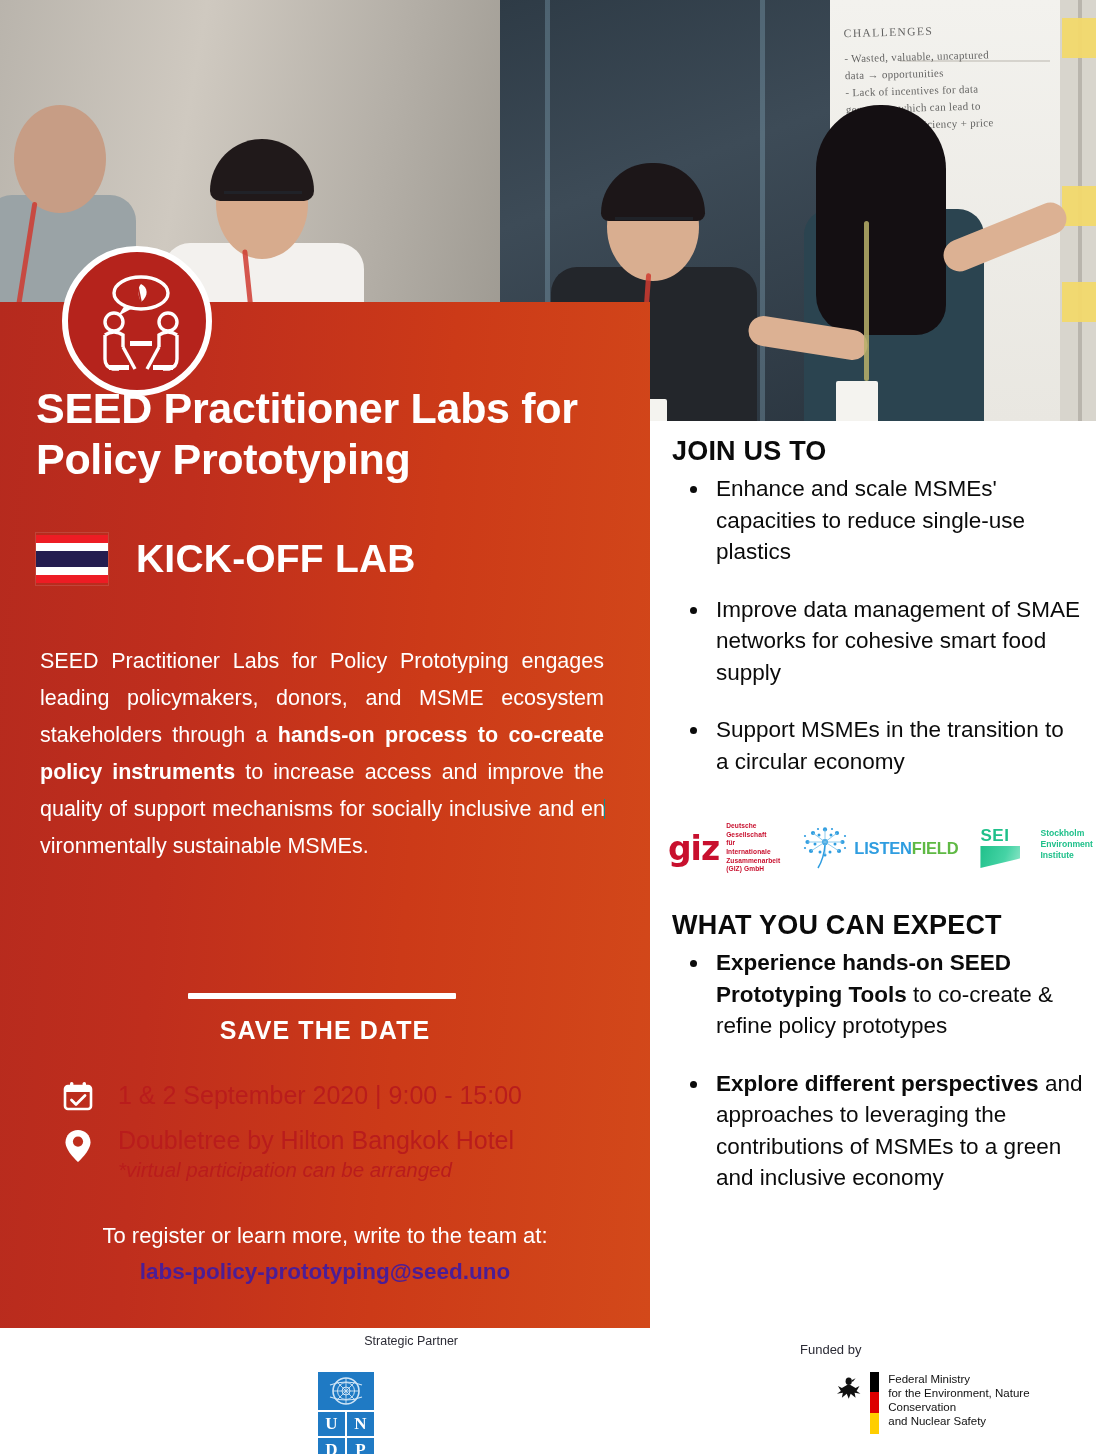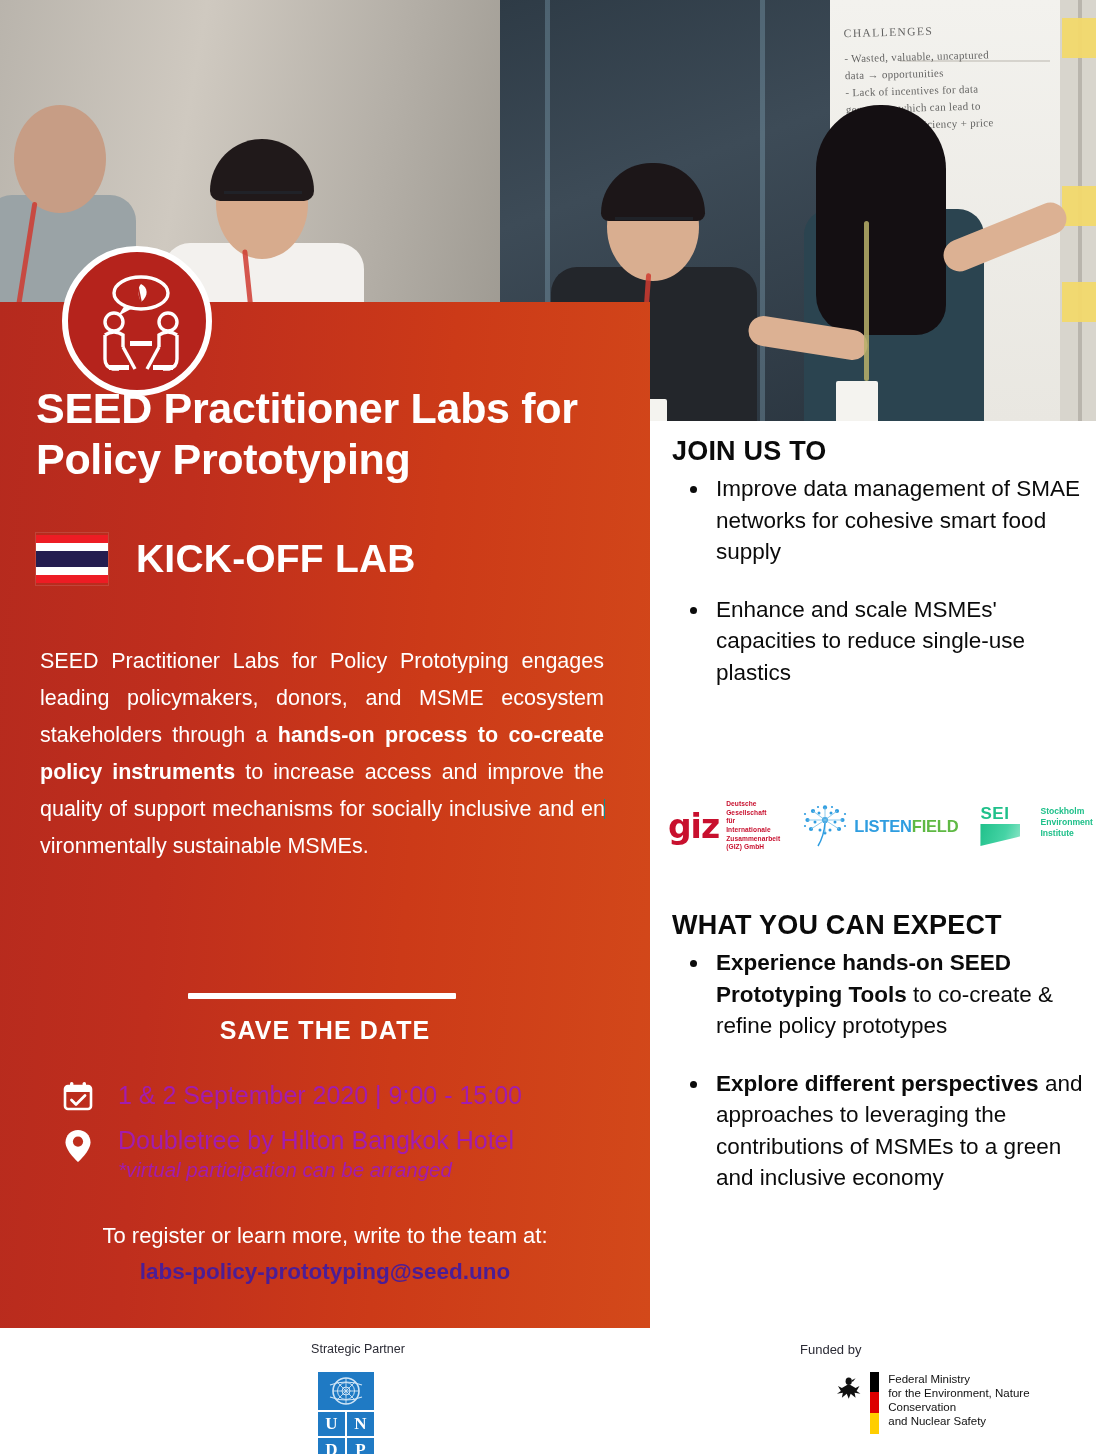--- a/index.html
+++ b/index.html
@@ -66,40 +66,40 @@
 
   .para{position:absolute;left:40px;top:643px;width:564px;color:#fff;font-size:21.5px;
     line-height:37px;text-align:justify;}
   .para b{font-weight:bold;}
   .caretfx{display:inline-block;width:1px;height:20px;background:#0c8f8f;vertical-align:-3px;margin:0 -1px;}
 
   .rule{position:absolute;left:188px;top:993px;width:268px;height:6px;background:#fff;border-radius:1px;}
   .savedate{position:absolute;left:0;top:1016px;width:650px;text-align:center;color:#fff;
     font-weight:bold;font-size:25px;letter-spacing:1.1px;}
 
-  .infoblock{position:absolute;left:62px;top:1078px;width:560px;color:#a21caf;}
+  .infoblock{position:absolute;left:62px;top:1078px;width:560px;color:#b91c1c;}
   .inforow{display:flex;align-items:flex-start;gap:20px;margin-bottom:8px;}
   .inforow .ic{flex:0 0 36px;padding-top:3px;}
   .date-line{font-size:25px;line-height:34px;}
   .venue{font-size:25px;line-height:31px;}
   .virtual{font-size:20.5px;font-style:italic;line-height:28px;}
 
   .register{position:absolute;left:0;top:1218px;width:650px;text-align:center;color:#fff;
     font-size:22px;line-height:36px;}
   .register .mail{font-weight:bold;font-size:22.5px;}
 
   
   .rcol{position:absolute;left:672px;top:436px;width:410px;color:#0b0b0b;}
   .sec-h{font-weight:bold;font-size:27px;letter-spacing:.2px;margin:0 0 6px 0;}
   ul.blist{list-style:none;margin:0;padding:0;}
   ul.blist li{position:relative;padding-left:44px;font-size:22.5px;line-height:31.5px;margin-bottom:26px;}
   ul.blist li:before{content:"";position:absolute;left:18px;top:13px;width:7px;height:7px;border-radius:50%;background:#0b0b0b;}
   ul.blist li b{font-weight:bold;}
 
-  .logos{position:absolute;left:668px;top:796px;width:420px;height:60px;display:flex;align-items:center;gap:22px;}
+  .logos{position:absolute;left:668px;top:818px;width:420px;height:60px;display:flex;align-items:center;gap:22px;}
 
   .giz-wrap{display:flex;align-items:center;gap:7px;}
   .giz-mark{font-family:"DejaVu Sans",sans-serif;font-weight:bold;font-size:33px;color:#c8102e;line-height:1;letter-spacing:-1px;}
   .giz-txt{font-size:6.6px;line-height:8.6px;color:#c8102e;font-weight:bold;letter-spacing:.1px;}
 
   .lf-wrap{display:flex;align-items:center;gap:6px;}
   .lf-txt{font-weight:bold;font-size:16.5px;letter-spacing:-.2px;}
   .lf-txt .a{color:#2f9de0;}
   .lf-txt .b{color:#5fb944;}
 
@@ -108,21 +108,21 @@
   .sei-sei{font-weight:bold;font-size:17px;color:#1fc08a;letter-spacing:.5px;line-height:16px;}
   .sei-tri{width:40px;height:22px;margin-top:2px;
     background:linear-gradient(110deg,#1fc08a 0%,#46d3a5 60%,#8fe6c8 100%);
     clip-path:polygon(0 0,100% 0,100% 56%,0 100%);}
   .sei-txt{font-weight:bold;font-size:8.6px;line-height:11px;color:#1fc08a;}
 
   .rcol2{position:absolute;left:672px;top:910px;width:412px;color:#0b0b0b;}
 
   
   .footer{position:absolute;left:0;top:1328px;width:1096px;height:126px;background:#fff;}
-  .f-strategic{position:absolute;left:258px;top:14px;width:200px;text-align:center;
+  .f-strategic{position:absolute;left:258px;top:6px;width:200px;text-align:right;
     font-size:12.5px;color:#2b2b35;}
   .f-funded{position:absolute;left:800px;top:14px;font-size:13px;color:#2b2b35;}
 
   .seed-logo{position:absolute;left:30px;top:38px;display:flex;align-items:center;gap:14px;}
   .seed-circle{width:74px;height:74px;border-radius:50%;background:#8f3b35;position:relative;}
   .seed-name{font-weight:bold;font-size:36px;color:#8f3b35;line-height:34px;letter-spacing:.5px;}
   .seed-tag{font-size:14px;color:#8f3b35;line-height:19px;margin-top:3px;}
 
   .undp{position:absolute;left:318px;top:44px;width:56px;}
   .undp-top{width:56px;height:38px;background:#1f7ac4;position:relative;}
@@ -257,22 +257,23 @@
 </div>
 
 <div class="register">
   <div>To register or learn more, write to the team at:</div>
   <a class="mail" href="#" style="color:#4c1d95;text-decoration:none;">labs-policy-prototyping@seed.uno</a>
 </div>
 
 <div class="rcol">
   <div class="sec-h">JOIN US TO</div>
   <ul class="blist">
+    <li>Enhance and scale MSMEs' capacities to reduce single-use plastics</li>
     <li>Improve data management of SMAE networks for cohesive smart food supply</li>
-    <li>Enhance and scale MSMEs' capacities to reduce single-use plastics</li>
+    <li>Support MSMEs in the transition to a circular economy</li>
   </ul>
 </div>
 
 <div class="logos">
   <div class="giz-wrap">
     <div class="giz-mark">giz</div>
     <div class="giz-txt">
       <div>Deutsche Gesellschaft</div>
       <div>für Internationale</div>
       <div>Zusammenarbeit (GIZ) GmbH</div>

